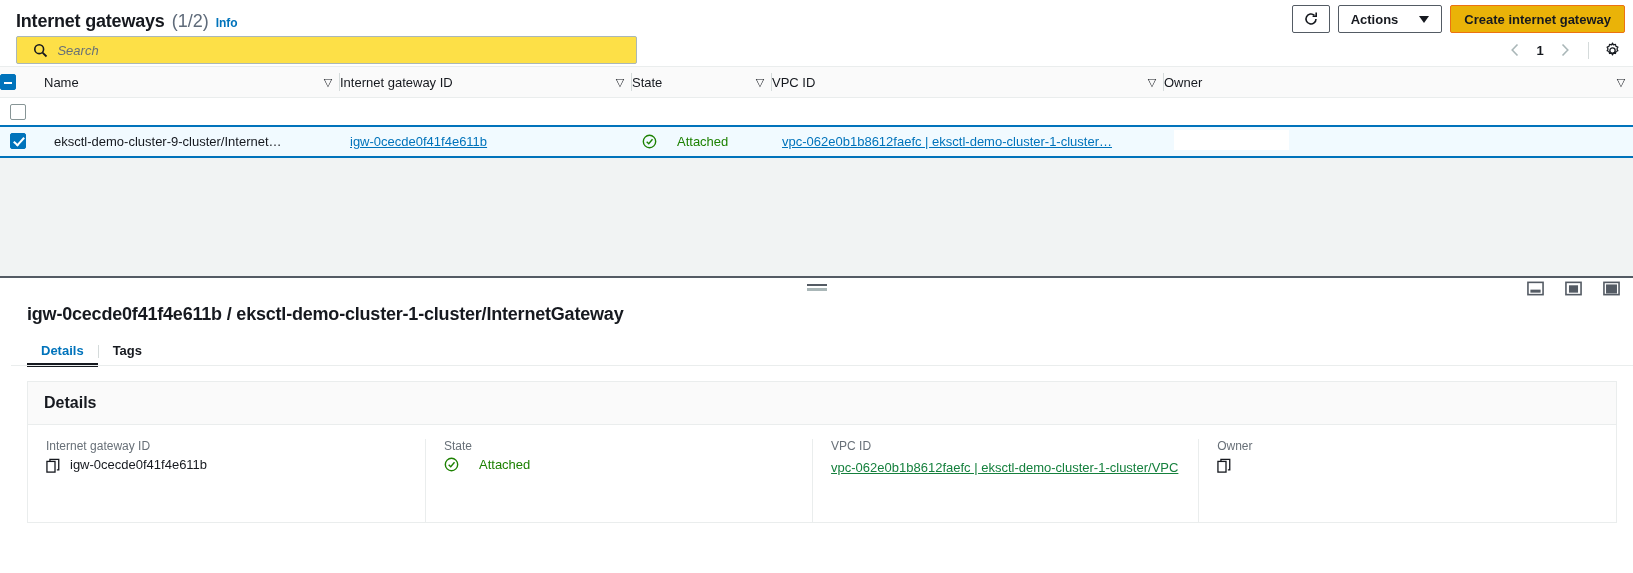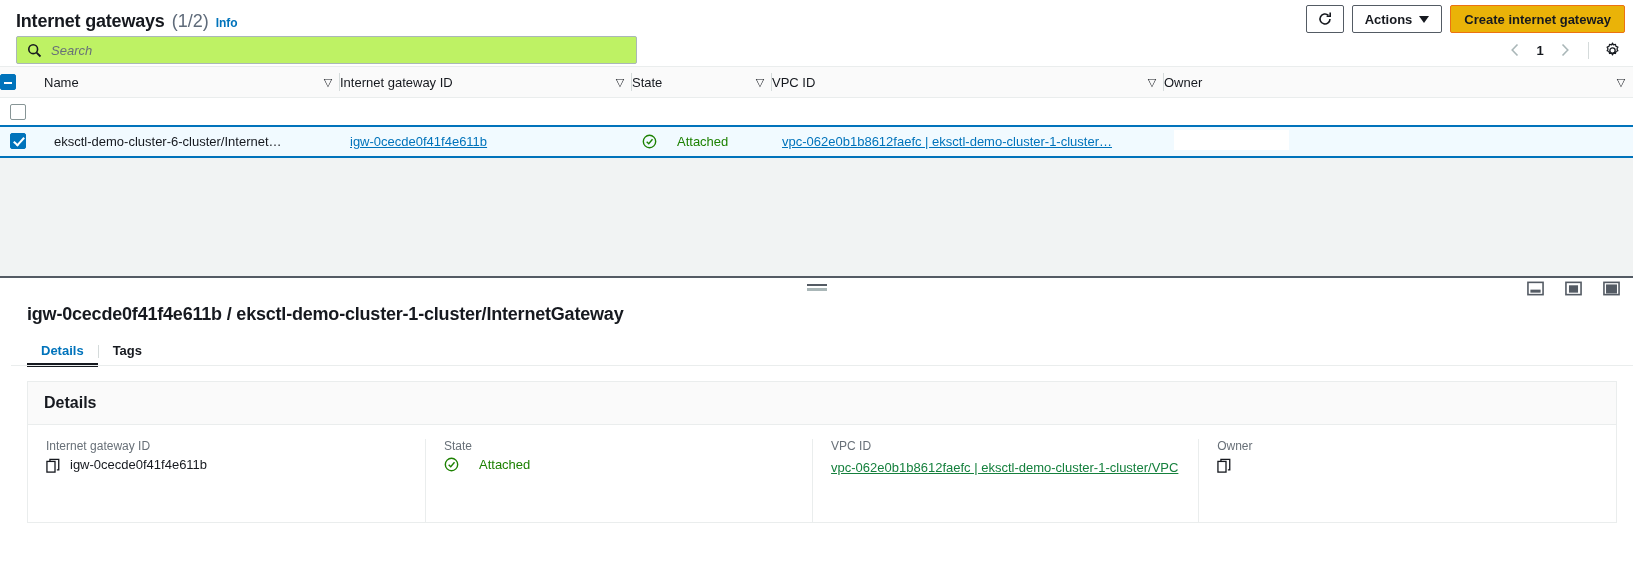--- a/index.html
+++ b/index.html
@@ -28,38 +28,38 @@
     position: absolute; top: 5px; right: 8px;
     display: flex; align-items: center; gap: 8px;
   }
   .btn {
     height: 28px; border: 1px solid #545b64; background: #ffffff;
     border-radius: 2px; font-size: 13px; font-weight: bold; color: #16191f;
     display: flex; align-items: center; justify-content: center;
     cursor: pointer; font-family: "Liberation Sans", sans-serif;
   }
   .btn-refresh { width: 38px; }
-  .btn-actions { padding: 0 12px; gap: 7px; }
+  .btn-actions { padding: 0 12px; gap: 21px; }
   .btn-primary {
     height: 28px; padding: 0 13px; border: 1px solid #ec7211;
     background: #eab308; color: #16191f; border-radius: 2px;
     font-size: 13px; font-weight: bold; display: flex; align-items: center;
     cursor: pointer;
   }
   .caret-down {
     width: 0; height: 0; border-left: 5px solid transparent;
     border-right: 5px solid transparent; border-top: 7px solid #16191f;
   }
 
   
   .filter-row { position: relative; height: 32px; padding: 2px 16px 0 16px; }
   .search-box {
     position: relative; width: 621px; height: 28px;
-    border: 1px solid #aab7b8; border-radius: 2px; background: #bef264;
-    display: flex; align-items: center; padding-left: 10px; gap: 9px;
+    border: 1px solid #aab7b8; border-radius: 2px; background: #fde047;
+    display: flex; align-items: center; padding-left: 10px; gap: 9px; justify-content: flex-end;
   }
   .search-input {
     border: none; outline: none; background: transparent;
     font-size: 13px; font-style: italic; color: #687078;
     font-family: "Liberation Sans", sans-serif; width: 95%;
   }
   .search-input::placeholder { color: #687078; font-style: italic; opacity: 1; }
 
   .pagination {
     position: absolute; top: 4px; right: 8px;
@@ -298,21 +298,21 @@
         <td></td>
         <td></td>
         <td></td>
         <td></td>
         <td></td>
       </tr>
       <tr class="selected-row">
         <td class="cb-cell">
           <span class="cb checked"></span>
         </td>
-        <td>eksctl-demo-cluster-6-cluster/Internet…</td>
+        <td>eksctl-demo-cluster-9-cluster/Internet…</td>
         <td>
           <span class="cell-link">igw-0cecde0f41f4e611b</span>
         </td>
         <td>
           <span class="state-cell">
             <svg width="15" height="15" viewBox="0 0 16 16">
               <circle cx="8" cy="8" r="6.6" fill="none" stroke="#1d8102" stroke-width="1.5"></circle>
               <path d="M5 8.2l2.2 2.2L11.2 5.6" fill="none" stroke="#1d8102" stroke-width="1.5"></path>
             </svg>
             <span class="state-text">Attached</span>

